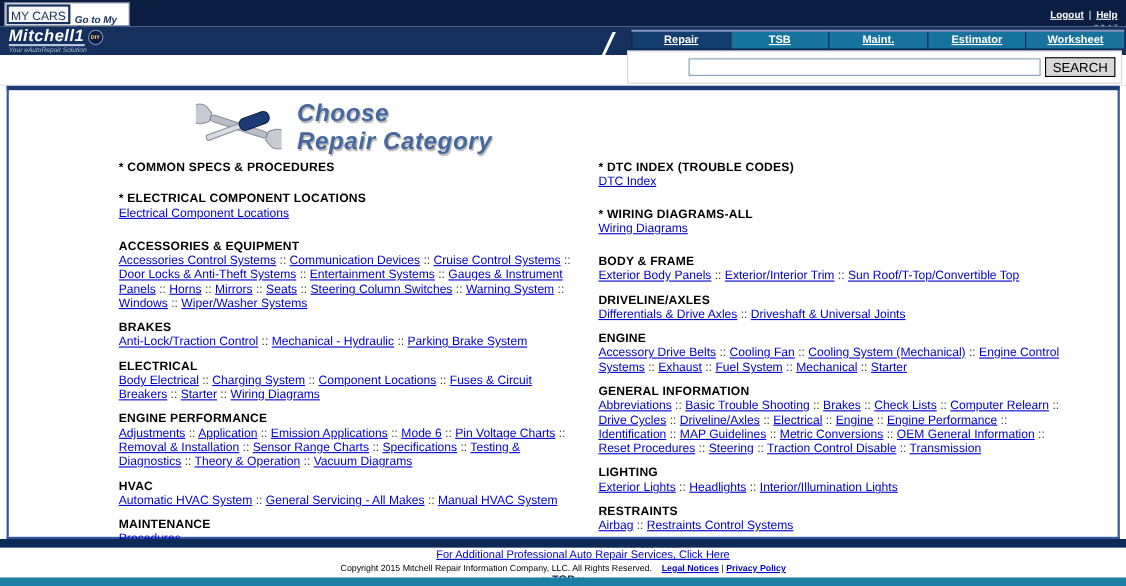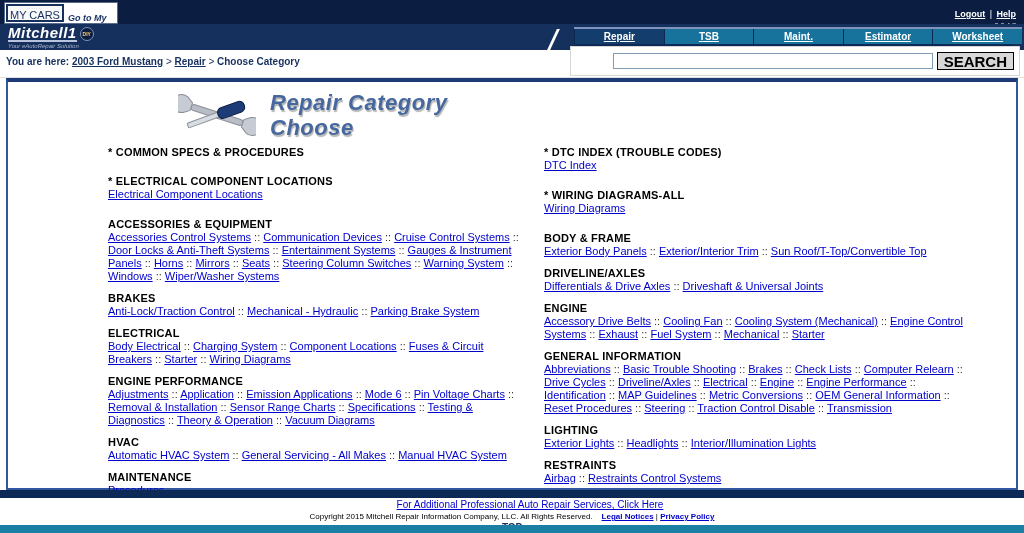--- a/index.html
+++ b/index.html
@@ -70,21 +70,21 @@
   .searchbox {
     position:absolute; right:4px; top:-4px; background:#ffffff;
     border:1px solid #d7d7d7; padding:5px 5px; display:flex; align-items:center; gap:4px;
     width:450px; justify-content:flex-end;
   }
   .searchbox input {
     width:320px; height:16px; border:1px solid #7f9db9; font-size:11px; padding:0 3px;
   }
   .searchbox button {
     height:18px; background:#d8d8d8; border:1px solid #000000;
-    font-size:15px; font-weight:bold; padding:0 6px; cursor:pointer;
+    font-size:12px; font-weight:normal; padding:0 6px; cursor:pointer;
     font-family:"Liberation Sans", sans-serif;
   }
   
   .content-box {
     position:absolute; left:6px; right:6px; top:78px; height:412px;
     background:#ffffff; border:2px solid #32569e; border-top:4px solid #1d3c77;
   }
   .page-header { position:absolute; left:170px; top:8px; display:flex; align-items:center; }
   .tools-icon { width:78px; height:48px; margin-right:14px; }
   .page-title {
@@ -147,28 +147,20 @@
         <div class="tab"><span>TSB</span></div>
         <div class="tab"><span>Maint.</span></div>
         <div class="tab"><span>Estimator</span></div>
         <div class="tab"><span>Worksheet</span></div>
       </div>
     <div class="tab-underbar"></div>
   </div>
 </div>
 
 <div class="crumbrow">
-  <div class="breadcrumb">
-    <span class="prefix">You are here:</span>
-    <a href="#">2003 Ford Mustang</a>
-    <span>&gt;</span>
-    <a href="#">Repair</a>
-    <span>&gt;</span>
-    <span class="cur">Choose Category</span>
-  </div>
   <div class="searchbox">
     <input type="text" value="" style="">
     <button>SEARCH</button>
   </div>
 </div>
 
 <div class="content-box">
   <div class="page-header">
     <svg class="tools-icon" viewBox="0 0 78 48">
 
@@ -177,22 +169,22 @@
         <path d="M6 16 a9 9 0 1 0 0 16 l6 -4 v-8 z" fill="#c7ccd4" stroke="#8a8f99" stroke-width="1"></path>
         <path d="M72 16 a9 9 0 1 1 0 16 l-6 -4 v-8 z" fill="#c7ccd4" stroke="#8a8f99" stroke-width="1"></path>
       </g>
 
       <g transform="rotate(-20 39 24)">
         <rect x="8" y="21.5" width="34" height="5" rx="1" fill="#d8dde3" stroke="#8a8f99" stroke-width="1"></rect>
         <rect x="40" y="18.5" width="28" height="11" rx="5" fill="#1d3c77" stroke="#0b1d40" stroke-width="1"></rect>
       </g>
     </svg>
     <div class="page-title">
+      <div>Choose</div>
       <div>Repair Category</div>
-      <div>Choose</div>
     </div>
   </div>
   <div class="columns">
     <div class="col left" id="col-left">
         <div class="section starred">
           <div class="cat-heading">* COMMON SPECS &amp; PROCEDURES</div>
         </div>
         <div class="section starred">
           <div class="cat-heading">* ELECTRICAL COMPONENT LOCATIONS</div>
           <div class="cat-links"><a href="#">Electrical Component Locations</a></div>

